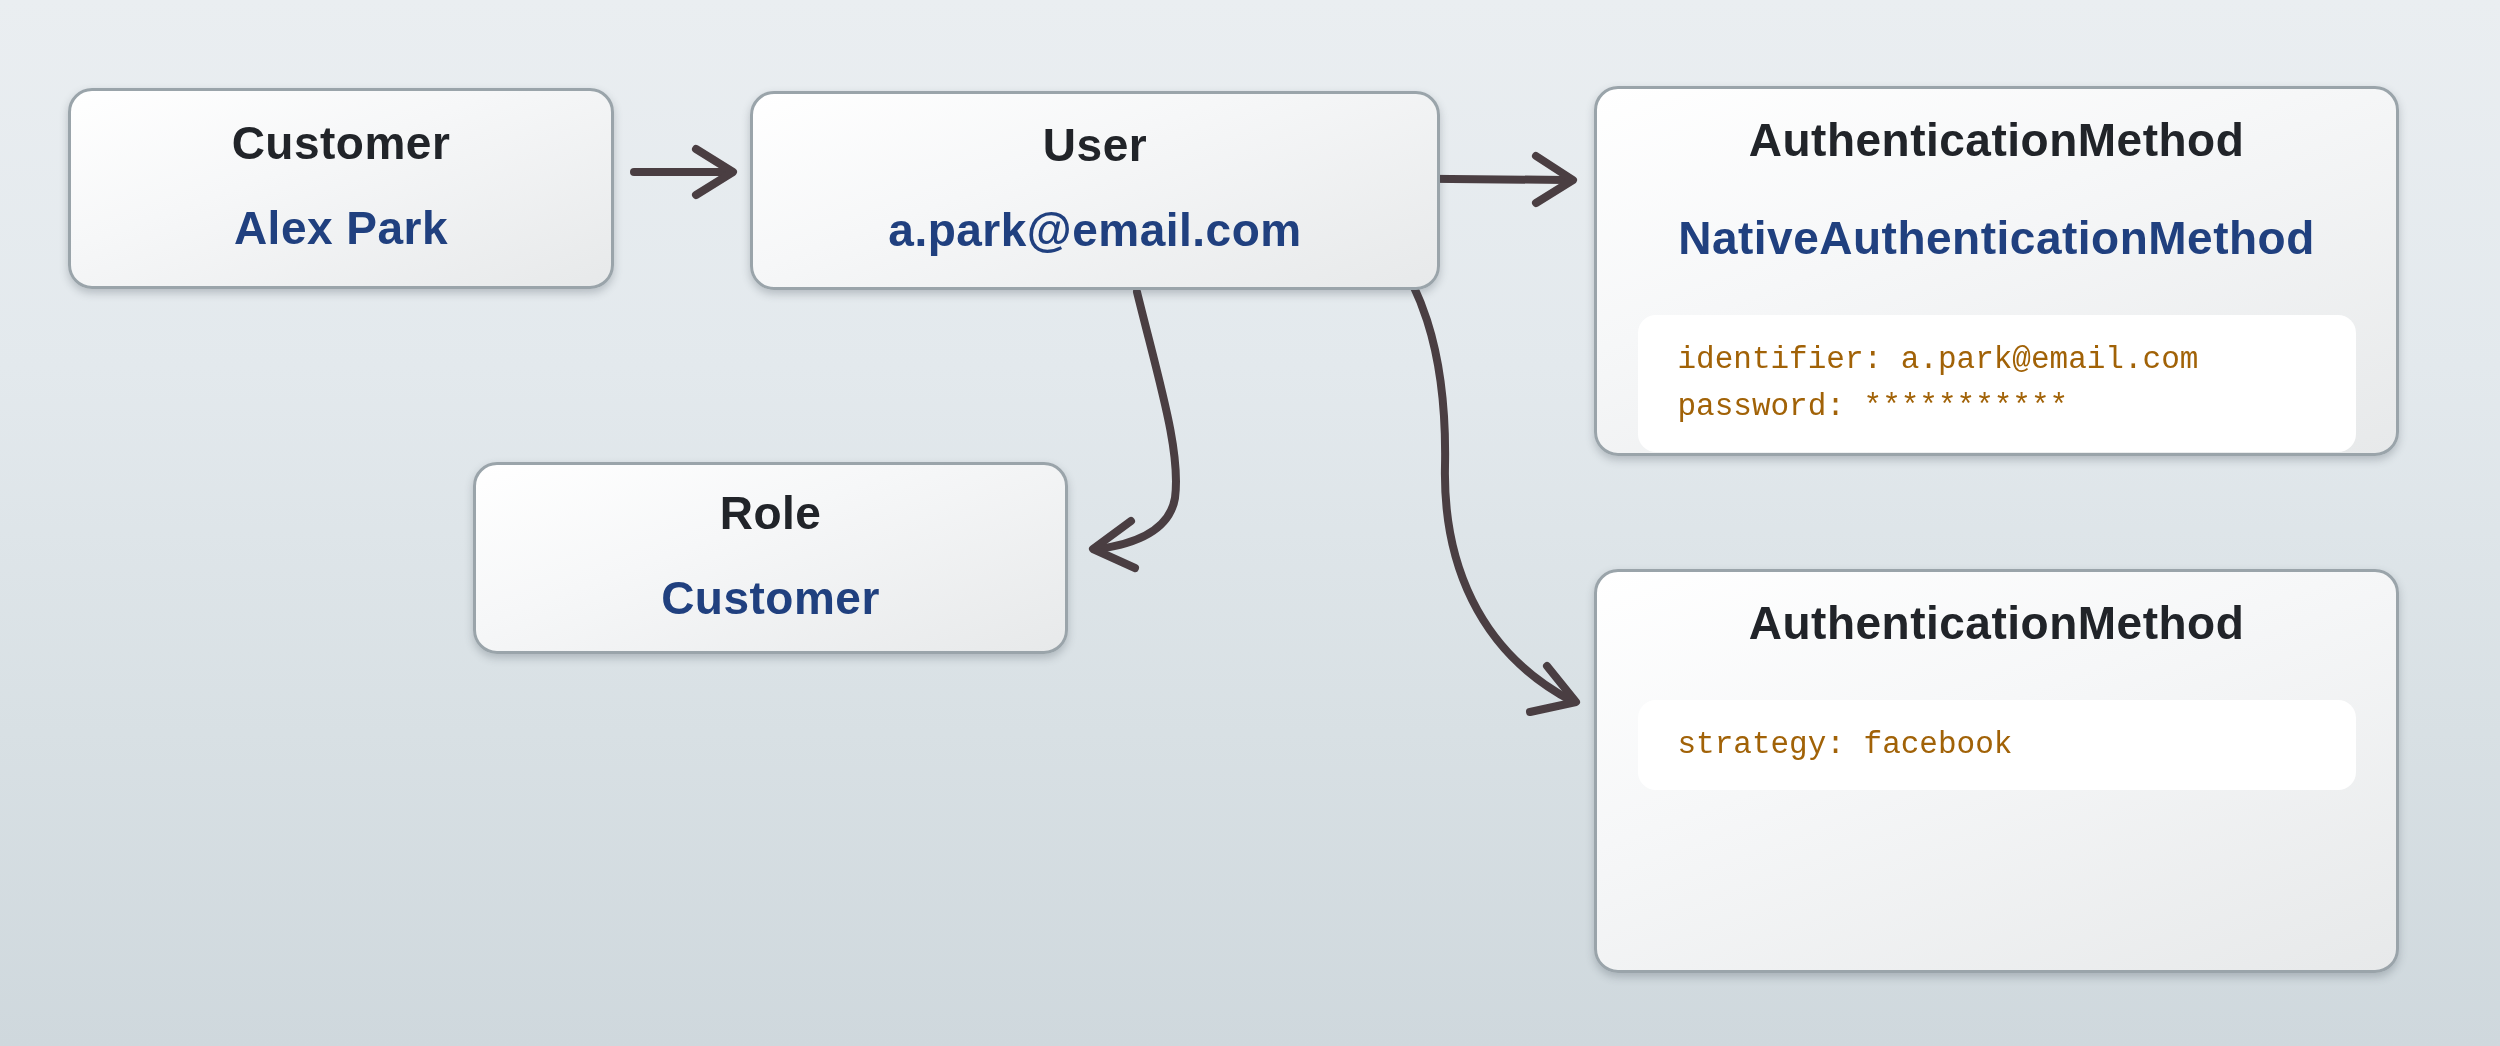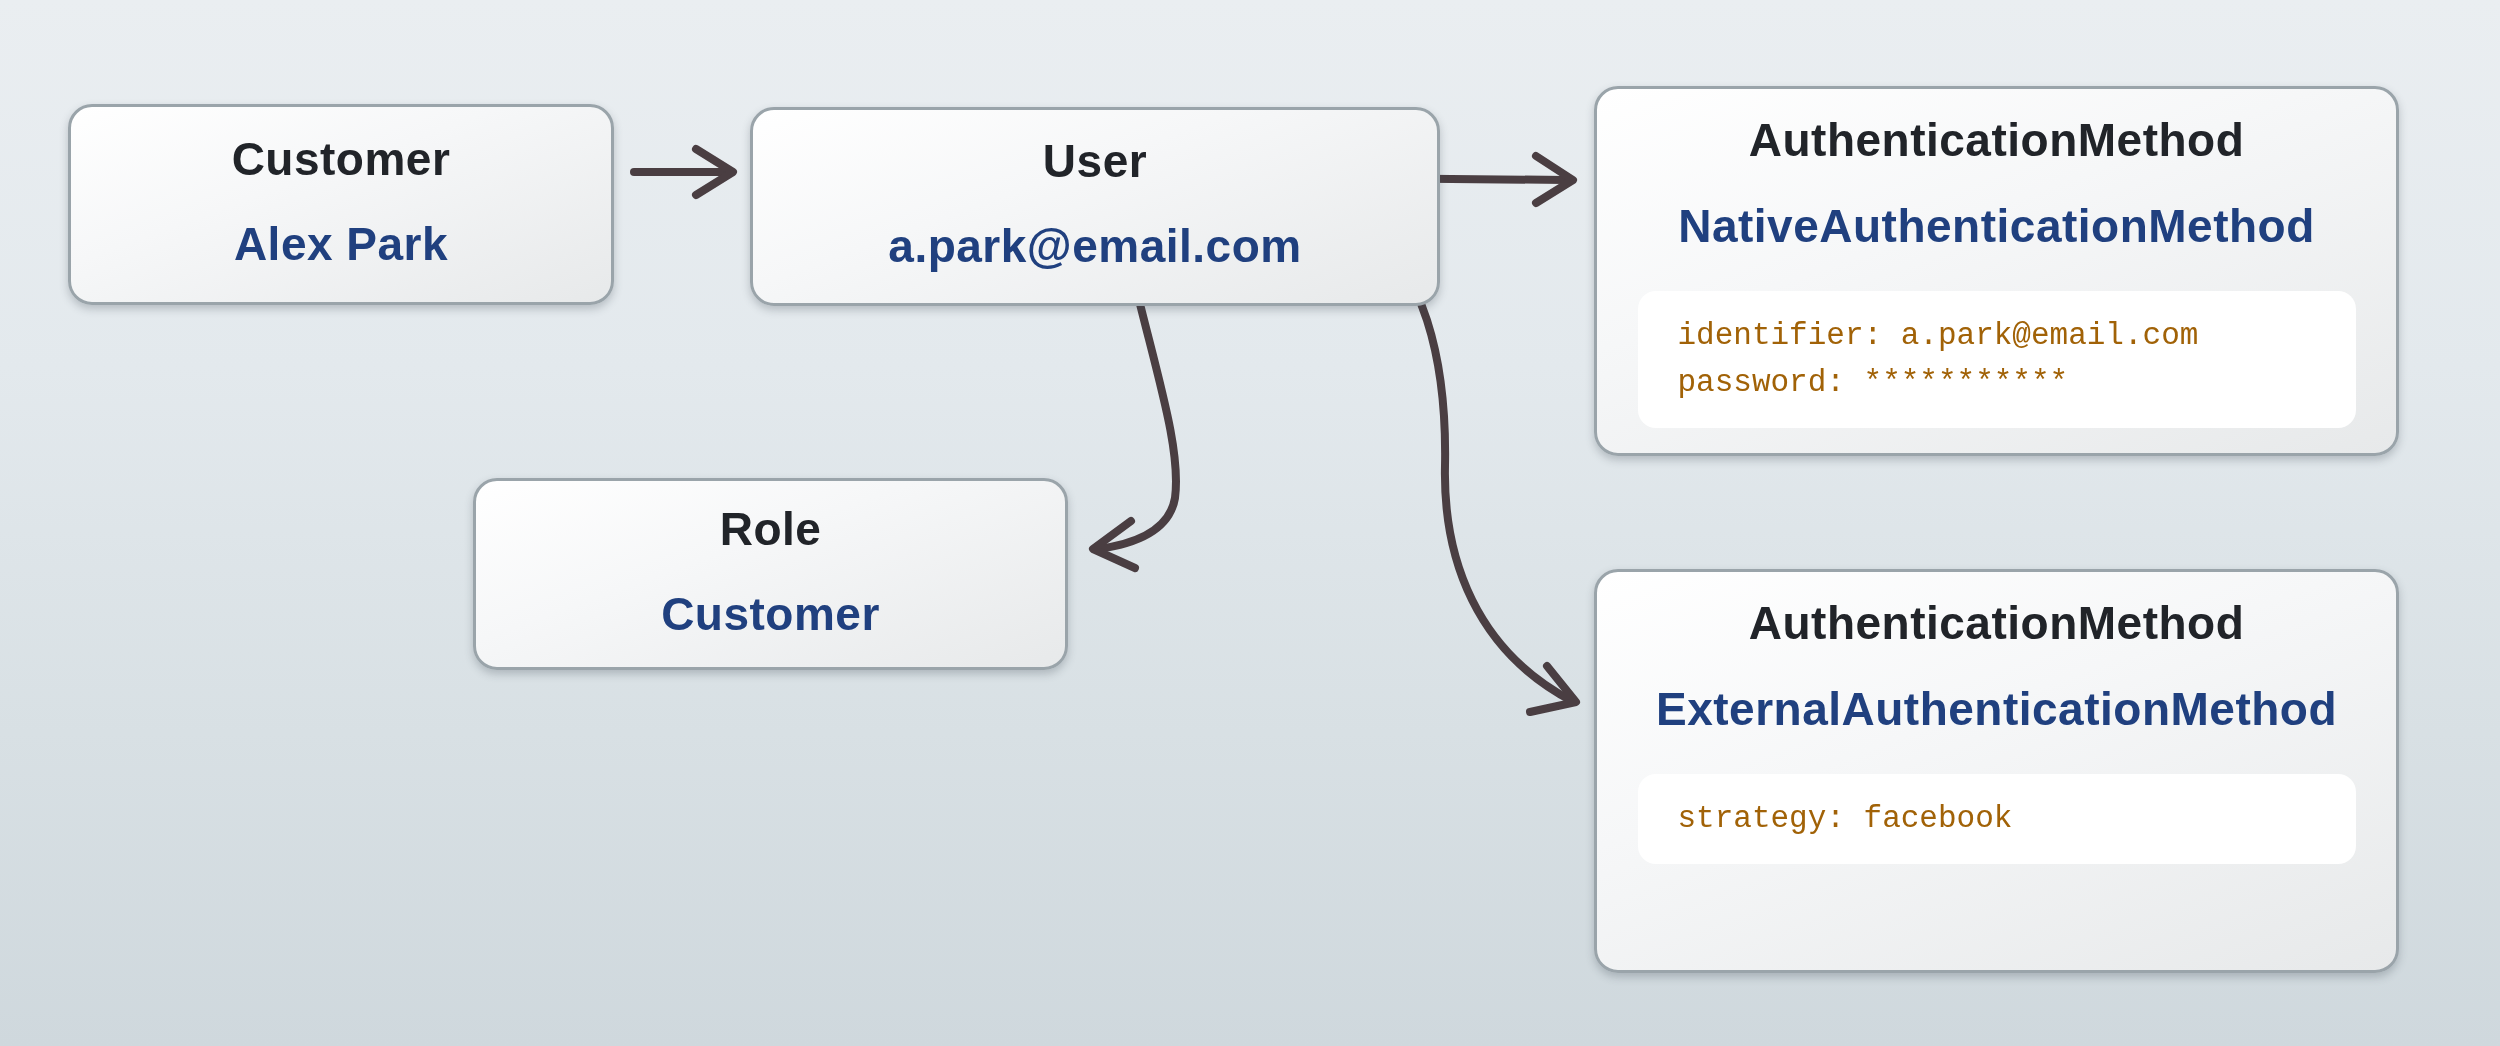--- a/index.html
+++ b/index.html
@@ -19,22 +19,22 @@
     fill: none; stroke: #4a3e42; stroke-width: 8;
     stroke-linecap: round; stroke-linejoin: round;
   }
   .node {
     position: absolute; z-index: 2; box-sizing: border-box;
     border: 3px solid #9aa4aa; border-radius: 24px;
     background: linear-gradient(160deg, #ffffff 0%, #f6f7f8 40%, #e7e9ea 100%);
     box-shadow: 0 4px 9px rgba(60, 72, 82, 0.28);
     display: flex; flex-direction: column; align-items: center;
   }
-  .node.entity { justify-content: center; gap: 39px; padding-bottom: 6px; margin-top: 16px; }
-  .node.auth { justify-content: flex-start; padding-top: 28px; gap: 4px; }
+  .node.entity { justify-content: center; gap: 39px; padding-bottom: 6px; }
+  .node.auth { justify-content: flex-start; padding-top: 28px; gap: 16px; }
   .node-type {
     font-size: 46px; font-weight: bold; color: #212429;
     letter-spacing: 0.5px; line-height: 46px;
   }
   .node-value {
     font-size: 46px; font-weight: bold; color: #20407f;
     letter-spacing: 0.5px; line-height: 46px;
   }
   .node.auth .node-value { margin-top: 36px; text-align: center; }
   .attrs {
@@ -98,19 +98,18 @@
     <div class="node-type">AuthenticationMethod</div>
     <div class="node-value">NativeAuthenticationMethod</div>
     <div class="attrs">
       <div class="attr-line">identifier: a.park@email.com</div>
       <div class="attr-line">password: ***********</div>
     </div>
   </div>
 
   <div class="node auth node-auth-external">
     <div class="node-type">AuthenticationMethod</div>
-    <div class="node-value">ExternalAuthenticationMethod</div>
     <div class="attrs">
       <div class="attr-line">strategy: facebook</div>
     </div>
   </div>
 
 </div>
 
 </body></html>

